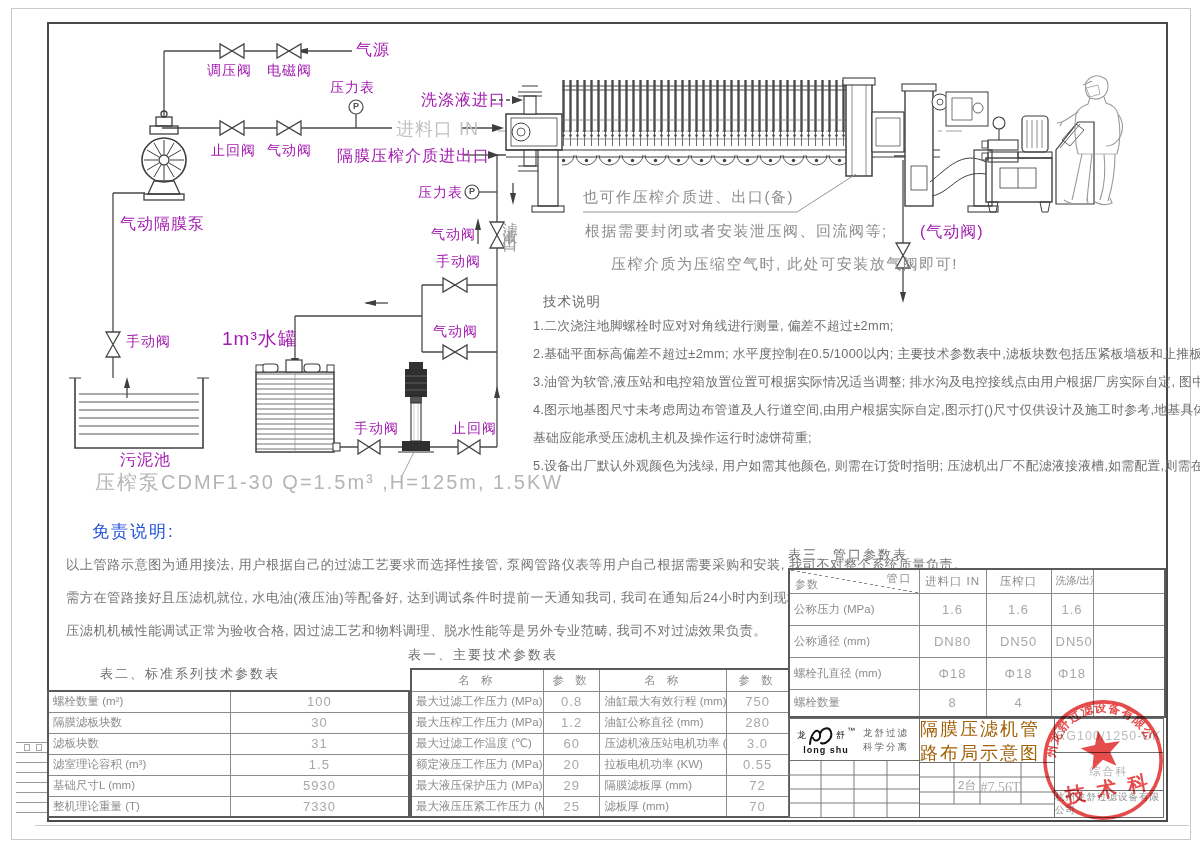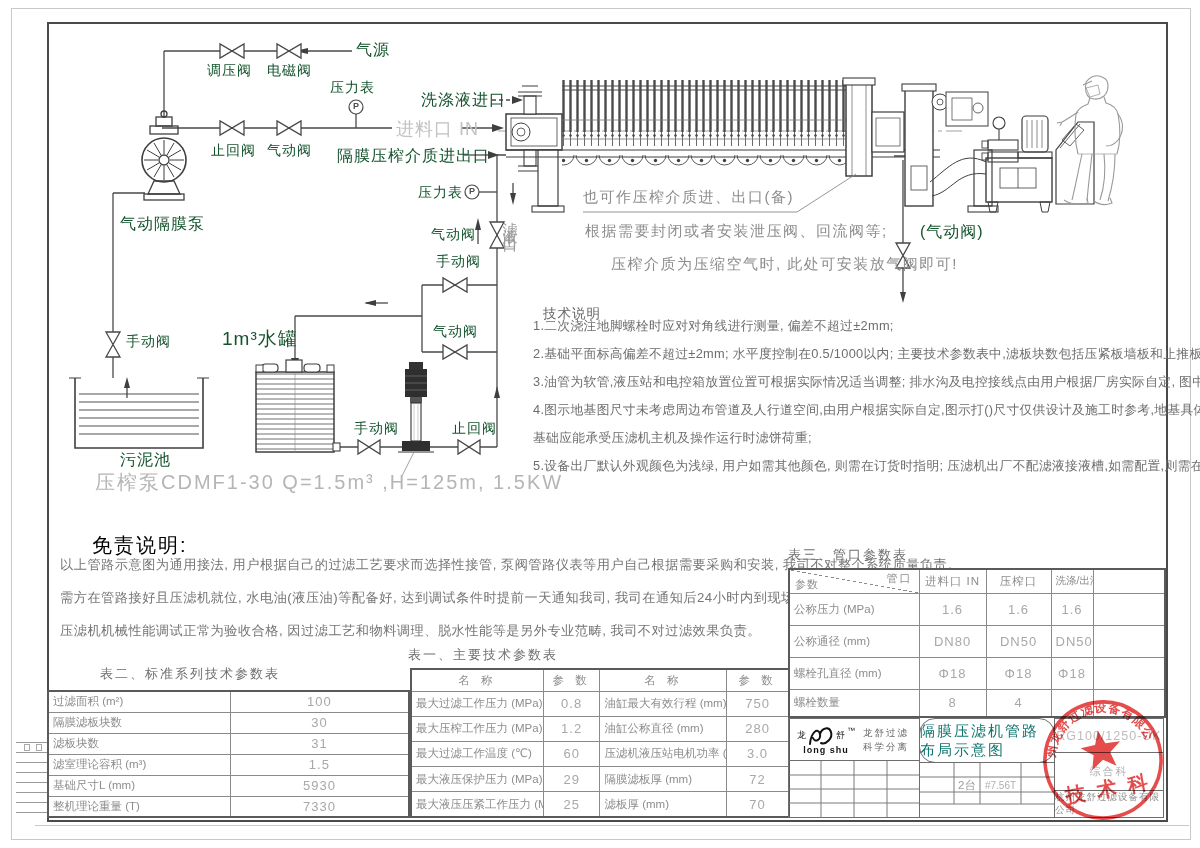--- a/index.html
+++ b/index.html
@@ -1,24 +1,24 @@
 <!DOCTYPE html>
 <html><head>
 <meta charset="utf-8">
 <style>
   html,body{margin:0;padding:0;background:#fff;}
   body{width:1200px;height:848px;position:relative;overflow:hidden;
        font-family:"Liberation Sans","DejaVu Sans",sans-serif;color:#777;}
-  .lbl{position:absolute;color:#14532d;font-size:14px;white-space:nowrap;letter-spacing:1px;}
+  .lbl{position:absolute;color:#a21caf;font-size:14px;white-space:nowrap;letter-spacing:1px;}
   .big{font-size:16px;}
   .callout{position:absolute;color:#8d8d8d;font-size:15px;white-space:nowrap;letter-spacing:1.5px;}
-  .note-title{position:absolute;color:#666;font-size:13.5px;letter-spacing:1px;margin-top:12px;}
+  .note-title{position:absolute;color:#666;font-size:13.5px;letter-spacing:1px;}
   .notes{position:absolute;left:533px;top:312px;width:645px;}
   .note-line{font-size:12.8px;color:#6e6e6e;line-height:28px;white-space:nowrap;letter-spacing:0.3px;}
-  .disc{position:absolute;left:60px;top:548px;width:740px;}
+  .disc{position:absolute;left:66px;top:548px;width:740px;}
   .disc-line{font-size:13.2px;color:#757575;line-height:33px;white-space:nowrap;letter-spacing:0.5px;}
   .vtext{position:absolute;writing-mode:vertical-rl;color:#9a9a9a;font-size:15px;letter-spacing:6px;}
   .tbl-title{position:absolute;font-size:13px;color:#6f6f6f;letter-spacing:2px;white-space:nowrap;}
   table.t{position:absolute;border-collapse:collapse;table-layout:fixed;background:#fff;}
   table.t td,table.t th{border:1px solid #8b8b8b;font-weight:normal;font-size:11.5px;color:#8d8d8d;
        padding:0 4px;white-space:nowrap;overflow:hidden;}
   table.t th{letter-spacing:4px;text-align:center;}
   table.t td.num{color:#a8a8a8;font-size:13px;text-align:center;letter-spacing:1px;}
   table.t{border:2px solid #5a5a5a;}
   .t1{left:410px;top:668px;width:380px;height:150px;border-bottom-width:3px;}
@@ -33,26 +33,26 @@
   .frame-outer{position:absolute;left:11px;top:8px;width:1178px;height:830px;border:1px solid #c9c9c9;}
   .frame-inner{position:absolute;left:47px;top:22px;width:1117px;height:796px;border:2px solid #4a4a4a;}
   .bottom-line{position:absolute;left:35px;top:825px;width:1154px;height:0;border-top:1px solid #c9c9c9;}
   .lstrip{position:absolute;left:16px;top:742px;width:31px;height:70px;border-top:1px solid #9a9a9a;}
   .lstrip div{height:9px;border-bottom:1px solid #9a9a9a;}
   .lmark{position:absolute;width:4px;height:5px;border:1px solid #aaa;}
   
   .tb{position:absolute;left:788px;top:718px;width:376px;height:100px;}
   .tb .cell{position:absolute;border:1px solid #6e6e6e;box-sizing:border-box;
        display:flex;align-items:center;justify-content:center;overflow:hidden;}
-  .tb-title{font-size:15px;color:#0f766e;letter-spacing:2px;border-radius:16px;}
+  .tb-title{font-size:18px;color:#a16207;letter-spacing:2px;}
   .tb-no{font-size:12.5px;color:#bcbcbc;letter-spacing:1px;}
   .tb-dept{font-size:11px;color:#b0b0b0;letter-spacing:2px;}
   .tb-co{font-size:9.5px;color:#8f8f8f;letter-spacing:1px;}
   .tb-qty{font-size:11.5px;color:#9a9a9a;}
-  .tb-wt{font-size:10px;color:#b0b0b0;}
+  .tb-wt{font-size:14px;color:#b0b0b0;font-family:Liberation Serif, serif;}
   .brand{font-size:9.5px;color:#666;line-height:14px;letter-spacing:2px;text-align:right;}
   .logo-wrap{display:flex;align-items:center;gap:2px;}
   .logo-cn{font-size:9px;color:#222;}
   .logo-tm{font-size:8px;color:#222;vertical-align:top;margin-top:-10px;}
   .logo-en{font-size:9px;font-weight:bold;color:#111;letter-spacing:1px;text-align:center;margin-top:-2px;}
   .pspec{position:absolute;left:95px;top:469px;font-size:20px;color:#b5b5b5;letter-spacing:2px;white-space:nowrap;}
   .gaugeP{position:absolute;font-size:9px;font-weight:bold;color:#4f4f4f;width:14px;text-align:center;}
   svg{position:absolute;left:0;top:0;}
   .stamp{mix-blend-mode:multiply;opacity:0.88;}
 </style>
@@ -295,21 +295,21 @@
 <div class="notes">
 
 <div class="note-line">1.二次浇注地脚螺栓时应对对角线进行测量, 偏差不超过±2mm;</div>
     <div class="note-line">2.基础平面标高偏差不超过±2mm; 水平度控制在0.5/1000以内; 主要技术参数表中,滤板块数包括压紧板墙板和止推板墙板;</div>
     <div class="note-line">3.油管为软管,液压站和电控箱放置位置可根据实际情况适当调整;  排水沟及电控接线点由用户根据厂房实际自定, 图中不表示;</div>
     <div class="note-line">4.图示地基图尺寸未考虑周边布管道及人行道空间,由用户根据实际自定,图示打()尺寸仅供设计及施工时参考,地基具体设计由用户负责,</div>
     <div class="note-line">  基础应能承受压滤机主机及操作运行时滤饼荷重;</div>
     <div class="note-line">5.设备出厂默认外观颜色为浅绿, 用户如需其他颜色, 则需在订货时指明; 压滤机出厂不配滤液接液槽,如需配置,则需在合同中指明。</div>
   </div>
 
-<div class="note-title" style="left:92px;top:520px;font-size:20px;color:#000000;letter-spacing:2px;">免责说明:</div>
+<div class="note-title" style="left:92px;top:520px;font-size:17px;color:#1d4ed8;letter-spacing:2px;">免责说明:</div>
 <div class="disc">
 
 <div class="disc-line">以上管路示意图为通用接法, 用户根据自己的过滤工艺要求而选择性接管, 泵阀管路仪表等用户自己根据需要采购和安装, 我司不对整个系统质量负责。</div>
     <div class="disc-line">需方在管路接好且压滤机就位, 水电油(液压油)等配备好, 达到调试条件时提前一天通知我司, 我司在通知后24小时内到现场进行压滤机各项动作调试,</div>
     <div class="disc-line">压滤机机械性能调试正常为验收合格, 因过滤工艺和物料调理、脱水性能等是另外专业范畴, 我司不对过滤效果负责。</div>
   </div>
 
 <div class="tbl-title" style="left:408px;top:646px;">表一、主要技术参数表</div>
 <table class="t t1">
   <colgroup>
@@ -340,20 +340,26 @@
         <td>油缸公称直径 (mm)</td>
         <td class="num">280</td>
     </tr>
       <tr style="height:21px;">
       <td>最大过滤工作温度 (℃)</td>
         <td class="num">60</td>
         <td>压滤机液压站电机功率 (KW)</td>
         <td class="num">3.0</td>
     </tr>
       <tr style="height:21px;">
+      <td>额定液压工作压力 (MPa)</td>
+        <td class="num">20</td>
+        <td>拉板电机功率 (KW)</td>
+        <td class="num">0.55</td>
+    </tr>
+      <tr style="height:21px;">
       <td>最大液压保护压力 (MPa)</td>
         <td class="num">29</td>
         <td>隔膜滤板厚 (mm)</td>
         <td class="num">72</td>
     </tr>
       <tr style="height:21px;">
       <td>最大液压压紧工作压力 (MPa)</td>
         <td class="num">25</td>
         <td>滤板厚 (mm)</td>
         <td class="num">70</td>
@@ -363,21 +369,21 @@
 
 <div class="tbl-title" style="left:100px;top:665px;">表二、标准系列技术参数表</div>
 <table class="t t2">
   <colgroup>
       <col style="width:50.5%">
       <col style="width:49.5%">
     </colgroup>
   <tbody>
 
   <tr style="height:21px;">
-      <td>过滤面积 (m²)</td>
+      <td>螺栓数量 (m²)</td>
         <td class="num">100</td>
     </tr>
       <tr style="height:21px;">
       <td>隔膜滤板块数</td>
         <td class="num">30</td>
     </tr>
       <tr style="height:21px;">
       <td>滤板块数</td>
         <td class="num">31</td>
     </tr>

